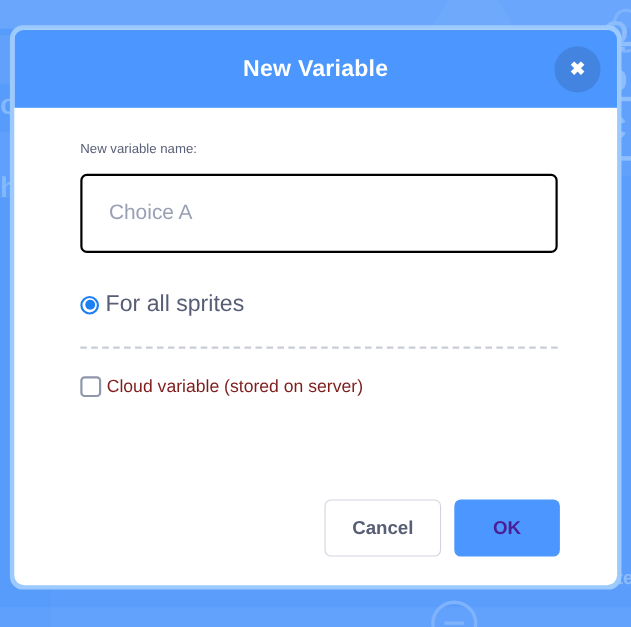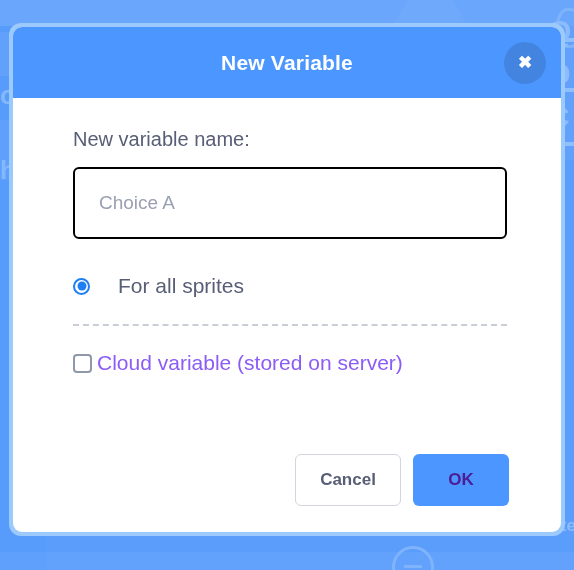--- a/index.html
+++ b/index.html
@@ -96,21 +96,21 @@
 
   
   #modal-body {
     flex: 1 1 auto;
     padding: 30px 26px 0 26px;
     display: flex;
     flex-direction: column;
   }
   #name-label {
     color: #575e75;
-    font-size: 20px;
+    font-size: 12px;
     margin: 0 0 16px 34px;
   }
   #variable-name-input {
     display: block;
     width: 434px;
     height: 72px;
     margin: 0 0 0 34px;
     border: 2px solid #000000;
     border-radius: 6px;
     padding: 0 24px;
@@ -128,21 +128,20 @@
   
   #scope-row {
     display: flex;
     align-items: center;
     margin: 35px 0 0 34px;
   }
   .radio-option {
     display: flex;
     align-items: center;
     cursor: pointer;
-    gap: 22px;
   }
   .radio-option + .radio-option { margin-left: 62px; }
   .radio-mark {
     width: 17px;
     height: 17px;
     border-radius: 50%;
     border: 2px solid #8f97ab;
     background: #ffffff;
     flex: 0 0 auto;
     position: relative;
@@ -184,22 +183,22 @@
   .check-mark {
     width: 19px;
     height: 19px;
     border: 2px solid #8f97ab;
     border-radius: 4px;
     background: #ffffff;
     flex: 0 0 auto;
   }
   #cloud-label {
     margin-left: 5px;
-    color: #8b5cf6;
-    font-size: 21px;
+    color: #7f1d1d;
+    font-size: 16px;
   }
 
   
   #modal-footer {
     margin-top: auto;
     padding: 0 26px 26px 0;
     display: flex;
     justify-content: flex-end;
     align-items: center;
   }

